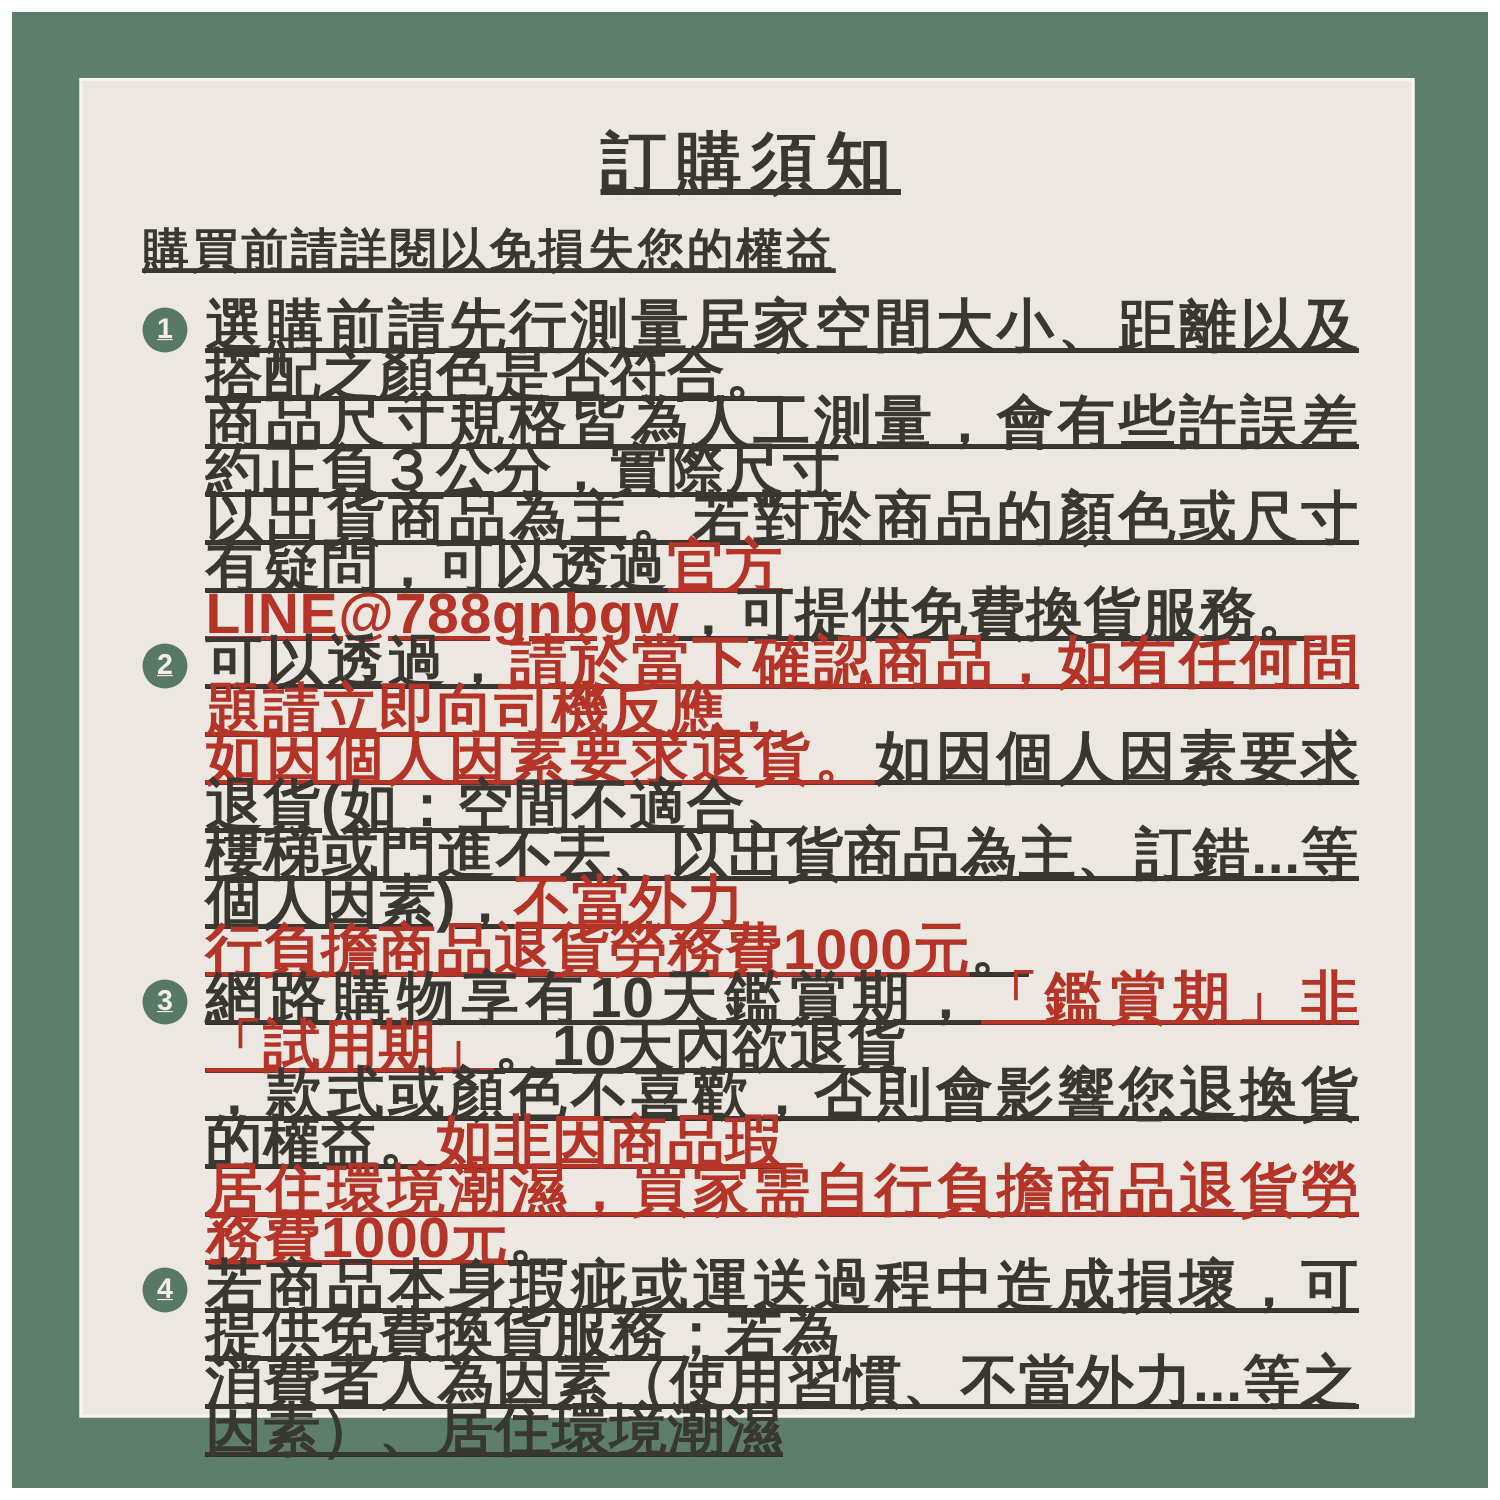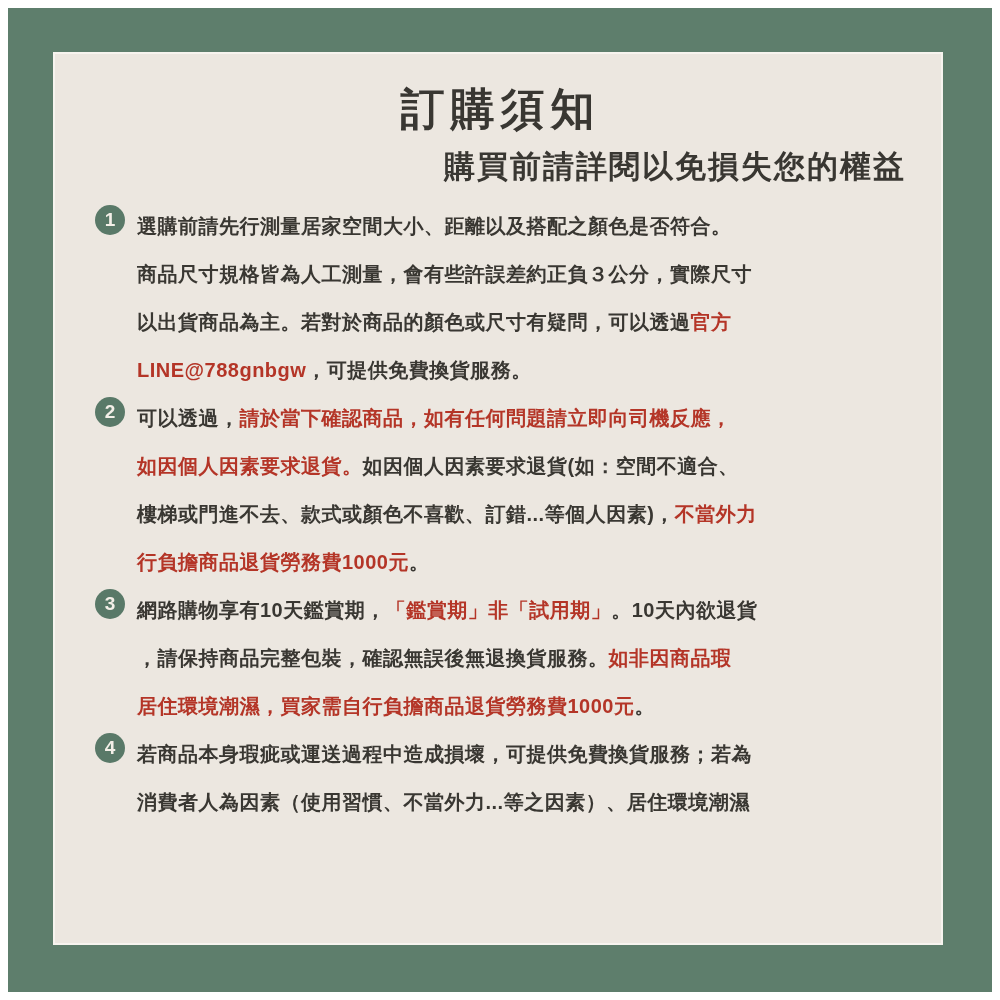--- a/index.html
+++ b/index.html
@@ -2,21 +2,21 @@
 <html lang="zh-Hant" style="--frame: #5e7e6c; --card: #ece7e0; --badge: #597968; --ink: #393732; --red: #b43527;"><head>
 <meta charset="utf-8">
 <style>
   :root{
     --frame:#5e7e6c;
     --card:#ece7e0;
     --badge:#597968;
     --ink:#393732;
     --red:#b43527;
   }
-  *{margin:0;padding:0;box-sizing:border-box;}
+  *{margin:0;padding:0;box-sizing:border-box;text-decoration:underline;}
   html,body{width:1000px;height:1000px;}
   body{
     position:relative;
     width:1000px;height:1000px;
     background:#ffffff;
     font-family:"Liberation Sans","DejaVu Sans",sans-serif;
     overflow:hidden;
   }
   .frame{
     position:absolute;
@@ -33,21 +33,21 @@
   }
   h1.title{
     text-align:center;
     font-size:44px;
     font-weight:800;
     letter-spacing:6px;
     color:var(--ink);
     line-height:50px;
   }
   h2.subtitle{
-    text-align:right;
+    text-align:left;
     font-size:31px;
     font-weight:800;
     letter-spacing:2px;
     color:var(--ink);
     line-height:38px;
     margin-top:14px;
   }
   .list{
     margin-top:16px;
   }
@@ -64,48 +64,48 @@
     background:var(--badge);
     color:#f3efe8;
     font-size:19px;
     font-weight:700;
     display:flex;
     align-items:center;
     justify-content:center;
   }
   .item-text{
     width:773px;
-    font-size:20px;
+    font-size:38px;
     font-weight:700;
-    line-height:48px;
+    line-height:32px;
     letter-spacing:0.5px;
     color:var(--ink);
     text-align:justify;
   }
   .item-text .red{color:var(--red);}
 </style>
 </head>
 <body>
 
 <div class="frame">
   <div class="card">
     <h1 class="title">訂購須知</h1>
     <h2 class="subtitle">購買前請詳閱以免損失您的權益</h2>
     <div class="list">
         <div class="item">
           <span class="badge">1</span>
           <div class="item-text"><span>選購前請先行測量居家空間大小、距離以及搭配之顏色是否符合。</span><br><span>商品尺寸規格皆為人工測量，會有些許誤差約正負３公分，實際尺寸</span><br><span>以出貨商品為主。若對於商品的顏色或尺寸有疑問，可以透過</span><span class="red">官方</span><br><span class="red">LINE@788gnbgw</span><span>，可提供免費換貨服務。</span></div>
         </div>
         <div class="item">
           <span class="badge">2</span>
-          <div class="item-text"><span>可以透過，</span><span class="red">請於當下確認商品，如有任何問題請立即向司機反應，</span><br><span class="red">如因個人因素要求退貨。</span><span>如因個人因素要求退貨(如：空間不適合、</span><br><span>樓梯或門進不去、款式或顏色不喜歡、訂錯...等個人因素)，</span><span class="red">不當外力</span><br><span class="red">行負擔商品退貨勞務費1000元</span><span>。</span></div>
+          <div class="item-text"><span>可以透過，</span><span class="red">請於當下確認商品，如有任何問題請立即向司機反應，</span><br><span class="red">如因個人因素要求退貨。</span><span>如因個人因素要求退貨(如：空間不適合、</span><br><span>樓梯或門進不去、以出貨商品為主、訂錯...等個人因素)，</span><span class="red">不當外力</span><br><span class="red">行負擔商品退貨勞務費1000元</span><span>。</span></div>
         </div>
         <div class="item">
           <span class="badge">3</span>
-          <div class="item-text"><span>網路購物享有10天鑑賞期，</span><span class="red">「鑑賞期」非「試用期」</span><span>。10天內欲退貨</span><br><span>，請保持商品完整包裝，確認無誤後無退換貨服務。</span><span class="red">如非因商品瑕</span><br><span class="red">居住環境潮濕，買家需自行負擔商品退貨勞務費1000元</span><span>。</span></div>
+          <div class="item-text"><span>網路購物享有10天鑑賞期，</span><span class="red">「鑑賞期」非「試用期」</span><span>。10天內欲退貨</span><br><span>，款式或顏色不喜歡，否則會影響您退換貨的權益。</span><span class="red">如非因商品瑕</span><br><span class="red">居住環境潮濕，買家需自行負擔商品退貨勞務費1000元</span><span>。</span></div>
         </div>
         <div class="item">
           <span class="badge">4</span>
           <div class="item-text"><span>若商品本身瑕疵或運送過程中造成損壞，可提供免費換貨服務；若為</span><br><span>消費者人為因素（使用習慣、不當外力...等之因素）、居住環境潮濕</span><br><br></div>
         </div>
       </div>
   </div>
 </div>
 
 </body></html>

